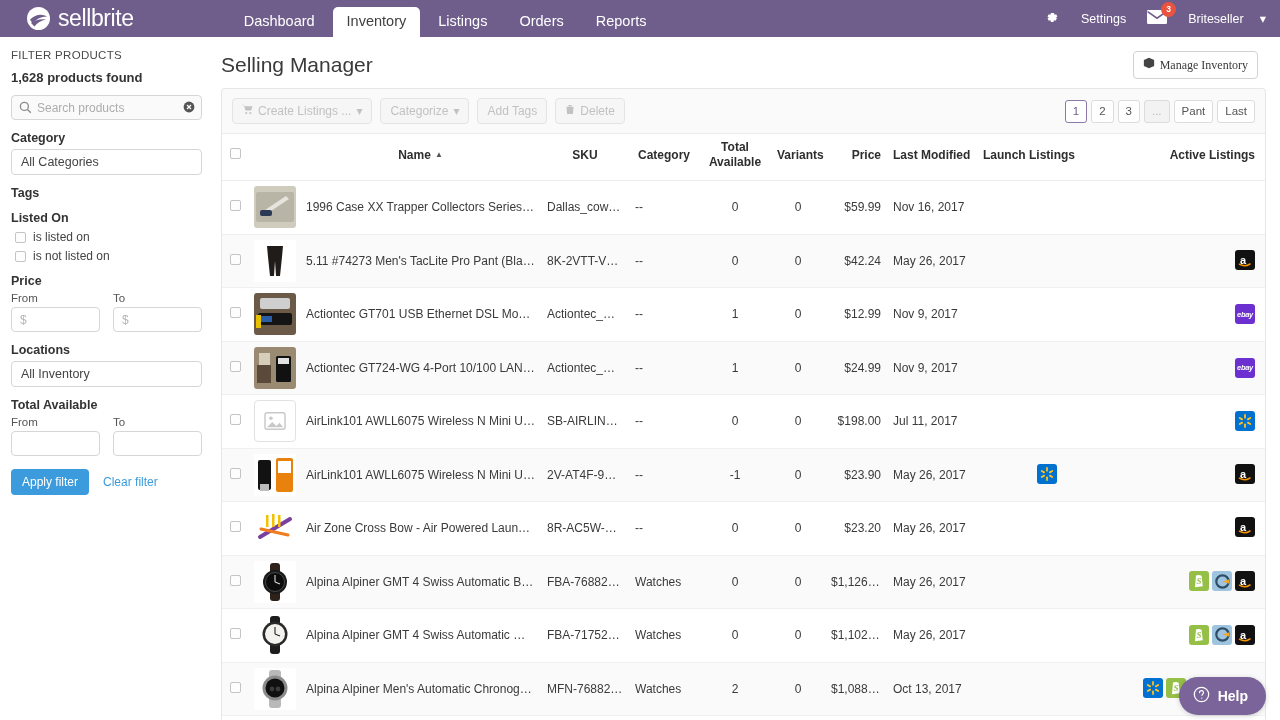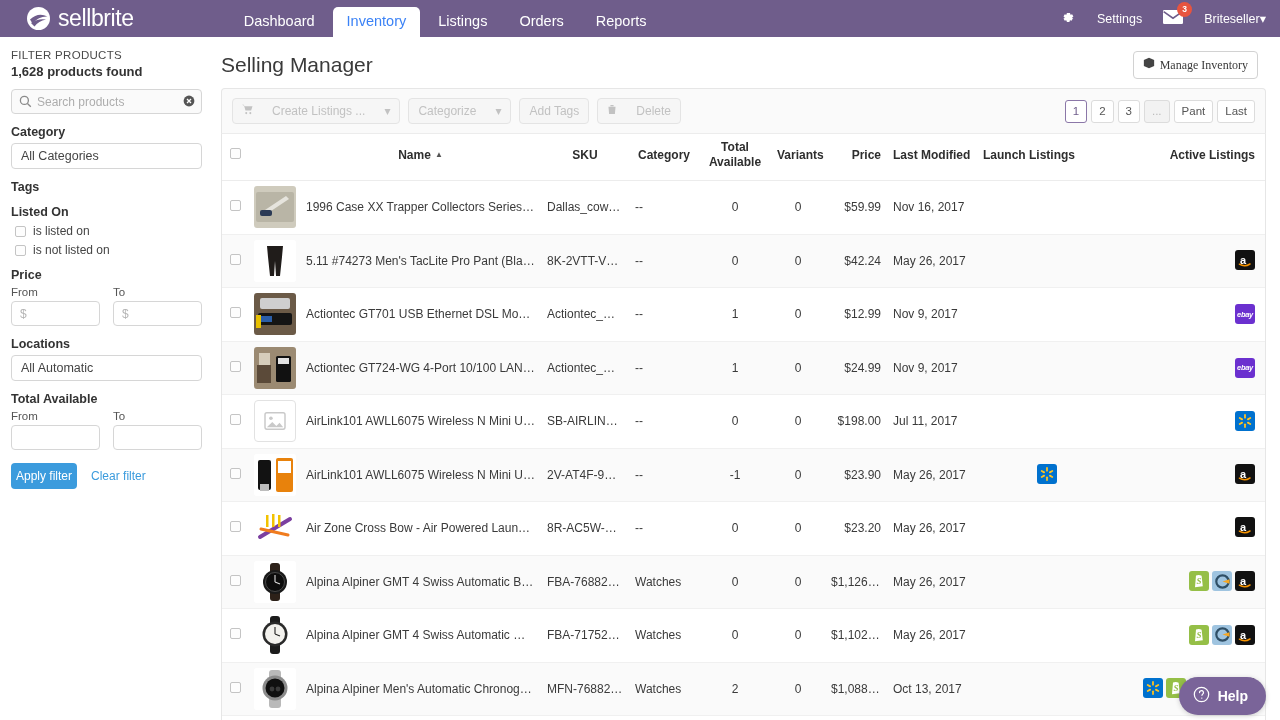--- a/index.html
+++ b/index.html
@@ -18,37 +18,37 @@
   .brand { display:flex; align-items:center; gap:7px; color:#fff; margin-left:12px; }
   .brand-logo { width:25px; height:25px; position:relative; }
   .brand-logo svg { display:block; }
   .brand-text { font-size:23px; letter-spacing:-0.4px; font-weight:400; }
   .nav-links { display:flex; align-items:flex-end; margin-left:96px; height:37px; gap:4px; }
   .nav-link {
     color:#fff; font-size:14.5px; padding:8px 14px 9px; text-decoration:none;
     line-height:1; white-space:nowrap; border-radius:5px 5px 0 0; cursor:pointer;
     display:flex; align-items:center; height:30px;
   }
-  .nav-link.active { background:#fff; color:#3b82f6; }
+  .nav-link.active { background:#fff; color:#404040; }
   .nav-right { margin-left:auto; display:flex; align-items:center; gap:20px; color:#fff; }
   .nav-settings { display:flex; align-items:center; gap:22px; font-size:12.5px; cursor:pointer; }
   .nav-mail { position:relative; cursor:pointer; display:flex; align-items:center; }
   .mail-badge {
     position:absolute; top:-7px; right:-8px; background:#e8543f; color:#fff;
     font-size:8.5px; line-height:1; border-radius:9px; padding:3px 4px 3px;
     min-width:15px; text-align:center; font-weight:bold;
   }
-  .nav-user { font-size:12.5px; cursor:pointer; display:flex; align-items:center; gap:0; }
+  .nav-user { font-size:12.5px; cursor:pointer; display:flex; align-items:center; gap:16px; }
 
   
   .layout { display:flex; height:683px; }
 
   
   .sidebar { width:213px; padding:12px 11px 0 11px; flex:0 0 213px; }
-  .filter-title { font-size:11.5px; color:#4a4a4a; letter-spacing:0.3px; margin-bottom:3px; }
+  .filter-title { font-size:11.5px; color:#4a4a4a; letter-spacing:0.3px; margin-bottom:9px; }
   .products-found { font-size:13px; font-weight:bold; color:#333; margin-bottom:10px; }
   .field-wrap { position:relative; margin-bottom:2px; }
   .input-box {
     width:100%; height:25px; border:1px solid #d6d6d6; border-radius:4px;
     background:#fff; font-size:12px; font-family:"Liberation Sans", sans-serif;
     padding:0 8px; color:#444; outline:none;
   }
   .input-box.search { padding-left:25px; padding-right:24px; background:#fafafa; }
   .input-box::placeholder { color:#adadad; }
   .srch-ico { position:absolute; left:8px; top:6px; pointer-events:none; }
@@ -67,21 +67,21 @@
   .chk-row span { font-size:12px; color:#444; }
   .two-col { display:flex; gap:13px; }
   .two-col > div { flex:1; }
   .mini-input { width:100%; height:25px; border:1px solid #d6d6d6; border-radius:4px;
     background:#fff; font-size:12px; padding:0 8px; color:#999;
     font-family:"Liberation Sans", sans-serif; outline:none; }
   .mini-input::placeholder { color:#b5b5b5; }
   .btn-row { display:flex; align-items:center; gap:14px; margin-top:13px; }
   .apply-btn {
     background:#3b9bdd; color:#fff; border:none; border-radius:4px;
-    font-size:12px; padding:6px 5px; cursor:pointer;
+    font-size:12px; padding:6px 11px; cursor:pointer;
     font-family:"Liberation Sans", sans-serif;
   }
   .clear-link { color:#3b9bdd; font-size:12px; cursor:pointer; }
 
   
   .main { flex:1; position:relative; padding:0 14px 0 8px; overflow:hidden; }
   .main-head { display:flex; align-items:center; padding:14px 8px 9px 0; }
   .page-title { font-size:21px; color:#3a3a3a; font-weight:400; }
   .manage-btn {
     margin-left:auto; border:1px solid #d2d2d2; background:#fff; border-radius:4px;
@@ -89,21 +89,21 @@
     align-items:center; gap:5px; font-family:Liberation Serif, serif;
   }
 
   .toolbar {
     display:flex; align-items:center; background:#fafafa;
     border:1px solid #e6e6e6; border-bottom:none; border-radius:4px 4px 0 0;
     padding:9px 10px; gap:8px;
   }
   .tb-btn {
     border:1px solid #e4e4e4; background:#f6f6f6; color:#c2c2c2; border-radius:4px;
-    font-size:12px; padding:5px 9px; display:flex; align-items:center; gap:19px;
+    font-size:12px; padding:5px 9px; display:flex; align-items:center; gap:5px;
     cursor:default; font-family:"Liberation Sans", sans-serif; white-space:nowrap;
   }
   .pager { margin-left:auto; display:flex; gap:4px; }
   .pg {
     min-width:21px; height:23px; border:1px solid #dcdcdc; background:#fff;
     border-radius:3px; font-size:11.5px; color:#555; display:flex;
     align-items:center; justify-content:center; padding:0 7px; cursor:pointer;
   }
   .pg.active { border-color:#8b77a8; color:#6f5d8b; }
   .pg.dots { background:#f2f2f2; color:#b9b9b9; cursor:default; }
@@ -267,21 +267,21 @@
         <input class="mini-input" placeholder="$" style="">
       </div>
       <div>
         <div class="sb-sublabel">To</div>
         <input class="mini-input" placeholder="$" style="">
       </div>
     </div>
 
     <div class="sb-label">Locations</div>
     <div class="select-box">
-      <span>All Automatic</span>
+      <span>All Inventory</span>
     </div>
 
     <div class="sb-label">Total Available</div>
     <div class="two-col">
       <div>
         <div class="sb-sublabel">From</div>
         <input class="mini-input" placeholder="" style="">
       </div>
       <div>
         <div class="sb-sublabel">To</div>

